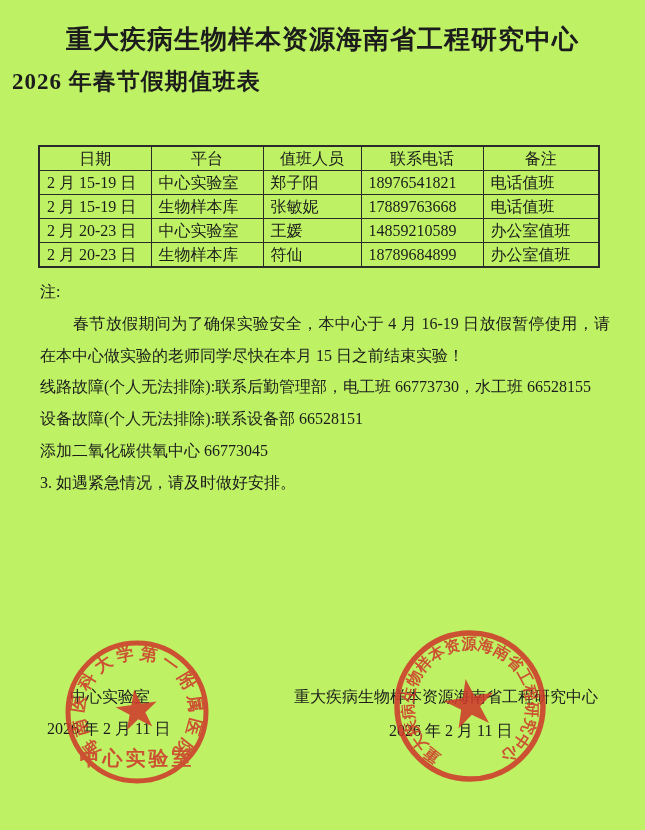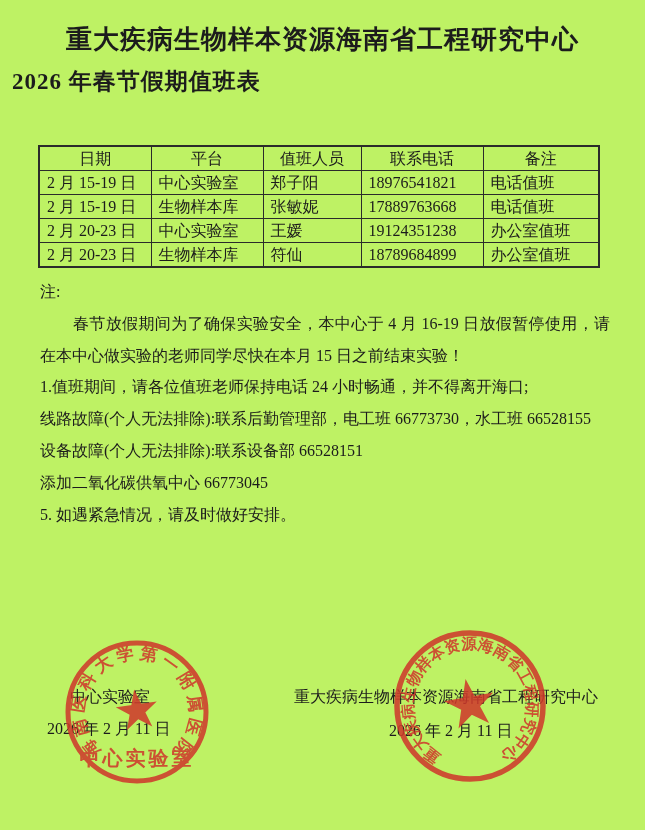--- a/index.html
+++ b/index.html
@@ -87,41 +87,40 @@
         <td>2 月 15-19 日</td>
         <td>生物样本库</td>
         <td>张敏妮</td>
         <td>17889763668</td>
         <td>电话值班</td>
       </tr>
       <tr>
         <td>2 月 20-23 日</td>
         <td>中心实验室</td>
         <td>王媛</td>
-        <td>19124351238</td>
+        <td>14859210589</td>
         <td>办公室值班</td>
       </tr>
       <tr>
         <td>2 月 20-23 日</td>
         <td>生物样本库</td>
         <td>符仙</td>
         <td>18789684899</td>
         <td>办公室值班</td>
       </tr>
     </tbody>
   </table>
 
   <div class="notes">
     <p>注:</p>
     <p class="indent">春节放假期间为了确保实验安全，本中心于 4 月 16-19 日放假暂停使用，请在本中心做实验的老师同学尽快在本月 15 日之前结束实验！</p>
-    <p>1.值班期间，请各位值班老师保持电话 24 小时畅通，并不得离开海口;</p>
     <p>线路故障(个人无法排除):联系后勤管理部，电工班 66773730，水工班 66528155</p>
     <p>设备故障(个人无法排除):联系设备部 66528151</p>
     <p>添加二氧化碳供氧中心 66773045</p>
-    <p>5. 如遇紧急情况，请及时做好安排。</p>
+    <p>3. 如遇紧急情况，请及时做好安排。</p>
   </div>
 
   <div class="sig sig-left-org">中心实验室</div>
   <div class="sig sig-left-date">2026 年 2 月 11 日</div>
   <div class="sig sig-right-org">重大疾病生物样本资源海南省工程研究中心</div>
   <div class="sig sig-right-date">2026 年 2 月 11 日</div>
 
   <svg class="stamp stamp-left" width="150" height="150" viewBox="0 0 150 150">
     <defs>
       <path id="arc-left" d="M 40.9,115.6 A 53,53 0 1 1 109.1,115.6" fill="none"></path>

